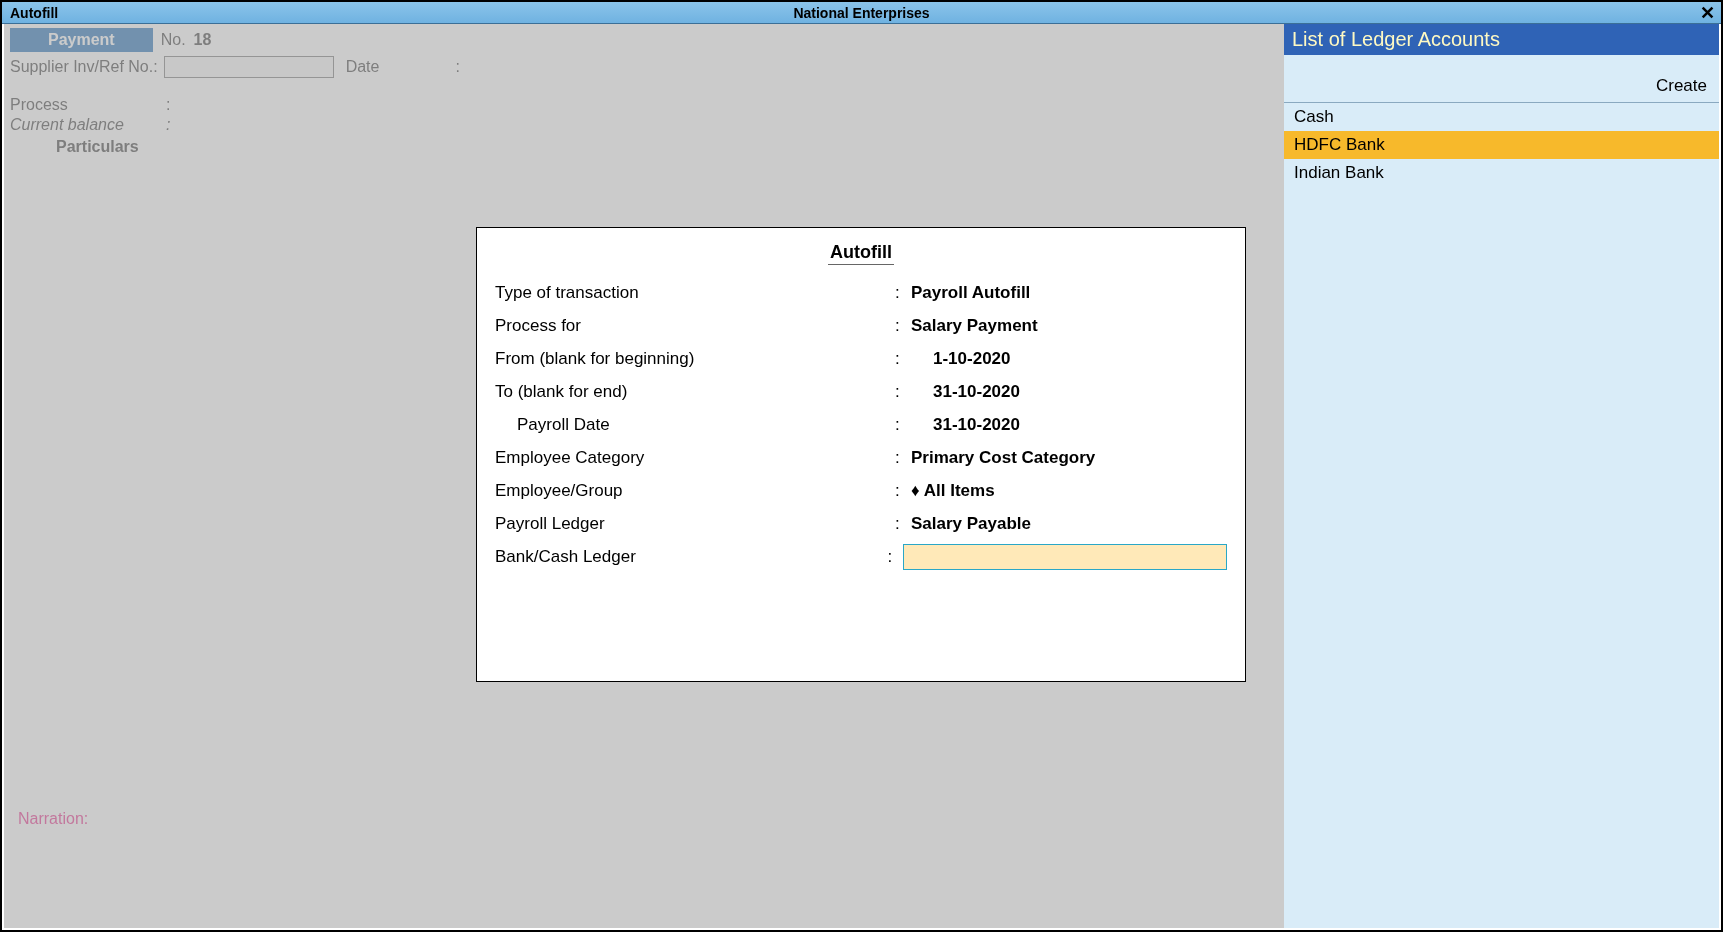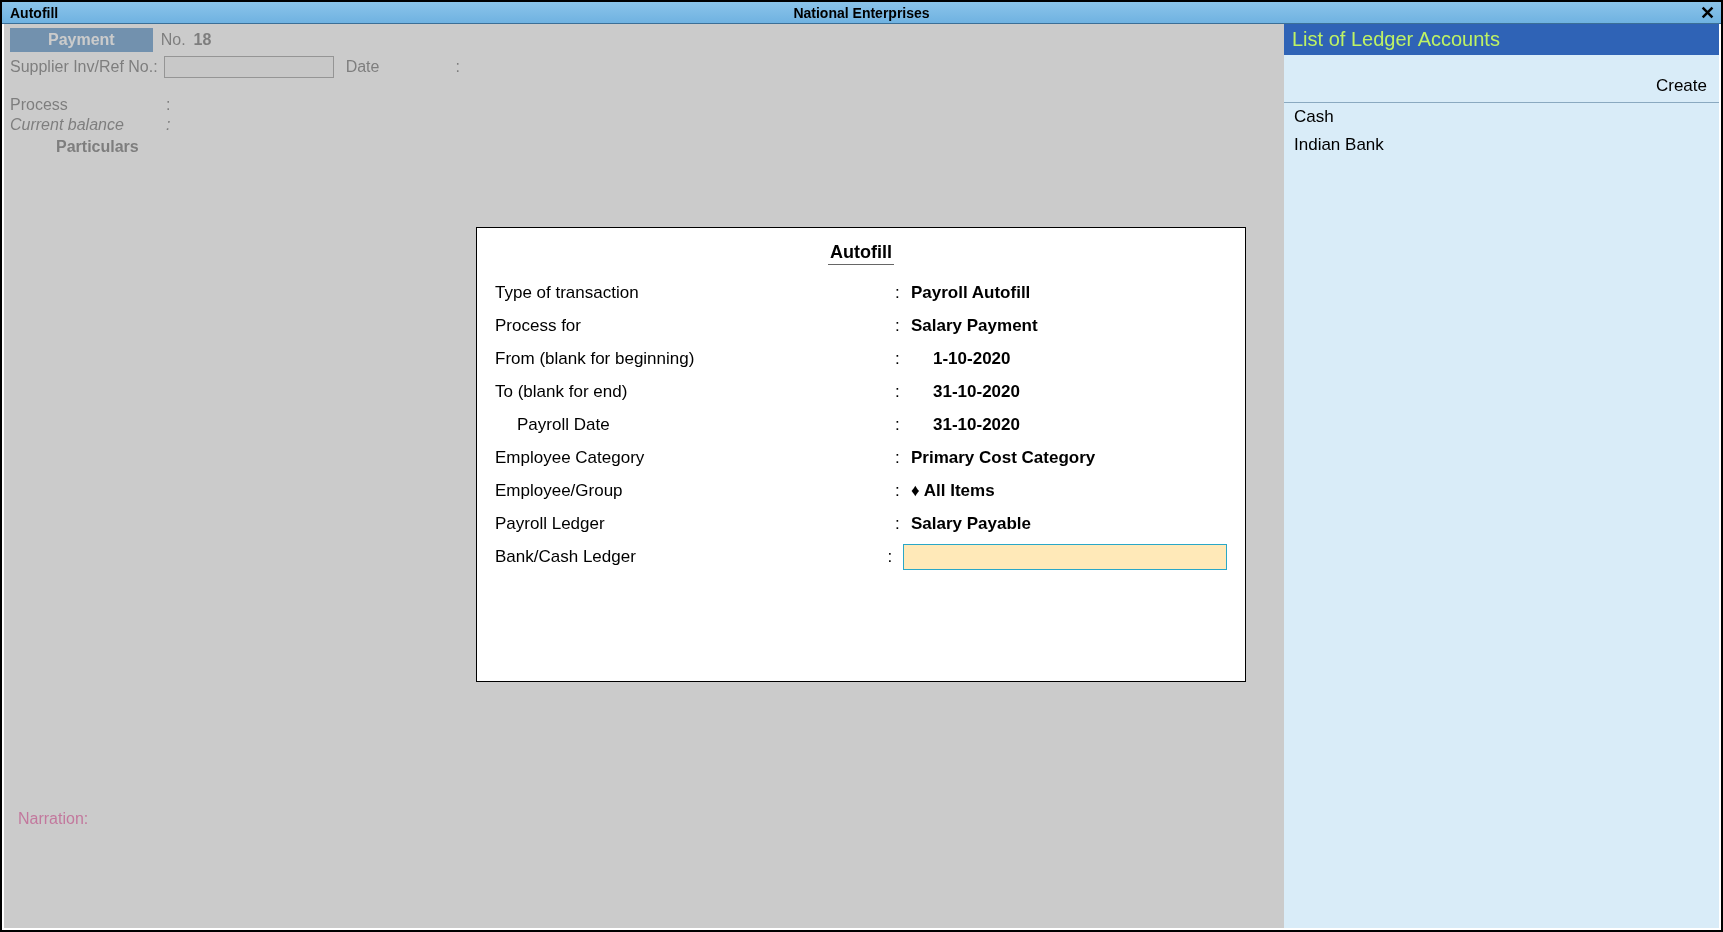--- a/index.html
+++ b/index.html
@@ -153,21 +153,21 @@
     right: 2px;
     width: 435px;
     bottom: 2px;
     background: #d9ecf8;
     z-index: 10;
     display: flex;
     flex-direction: column;
   }
   .ledger-header {
     background: #2f63b6;
-    color: #bef264;
+    color: #fef9c3;
     font-size: 20px;
     padding: 4px 8px;
   }
   .ledger-create {
     height: 48px;
     display: flex;
     align-items: flex-end;
     justify-content: flex-end;
     padding: 0 12px 6px 8px;
     font-size: 17px;
@@ -273,15 +273,16 @@
       <input class="af-input" type="text" value="" style="">
     </div>
   </div>
 </div>
 
 <div class="ledger-panel">
   <div class="ledger-header">List of Ledger Accounts</div>
   <div class="ledger-create">Create</div>
   <div class="ledger-list" id="ledger-list">
       <div class="ledger-item">Cash</div>
+      <div class="ledger-item selected">HDFC Bank</div>
       <div class="ledger-item">Indian Bank</div>
     </div>
 </div>
 
 </body></html>

